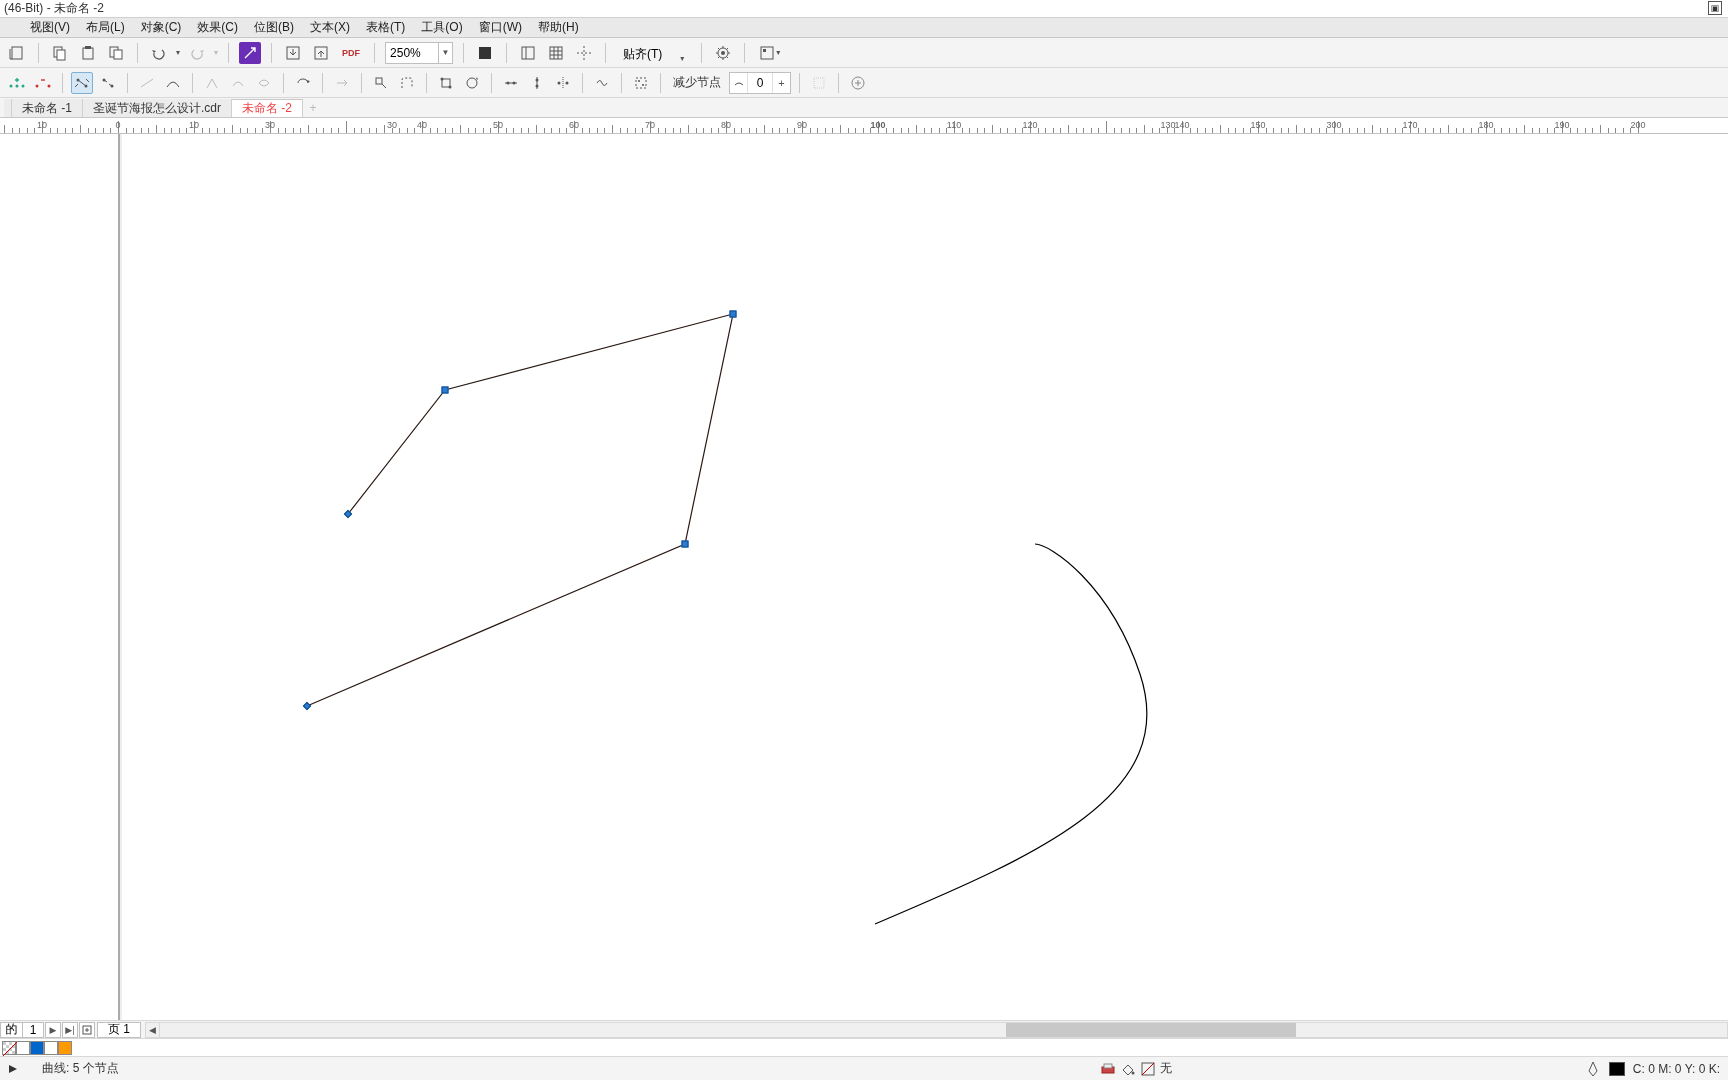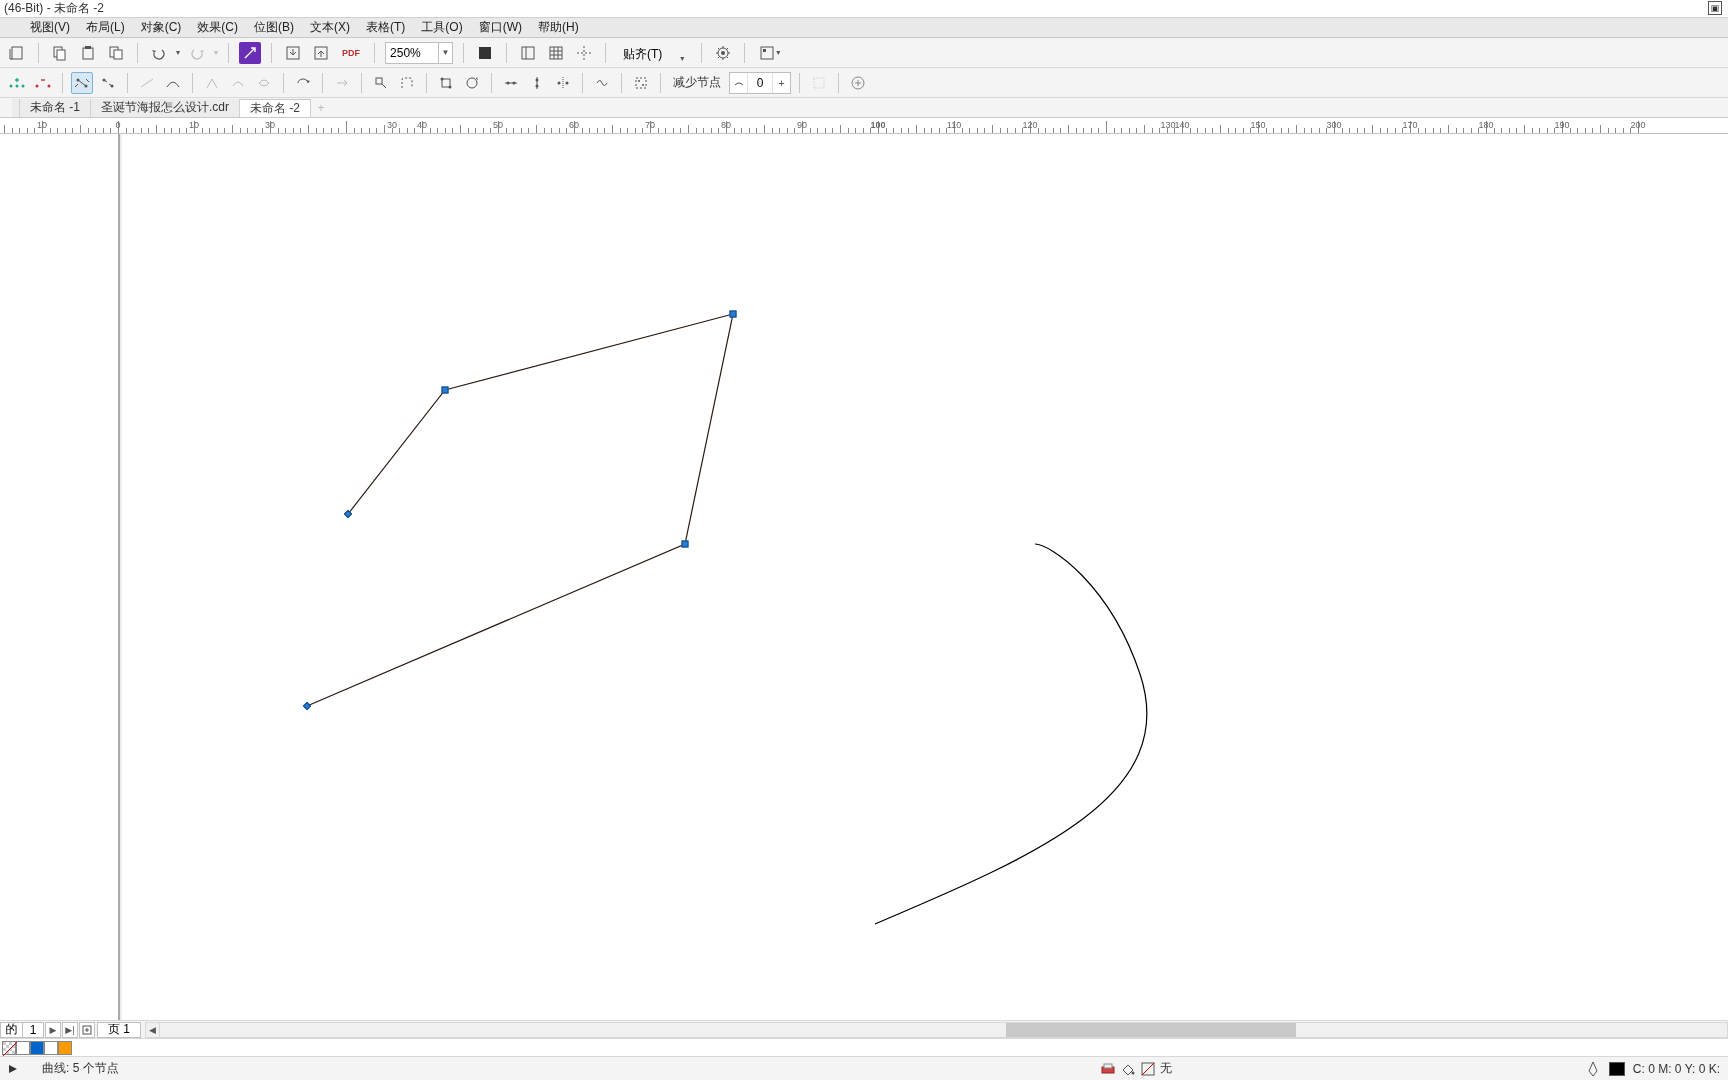--- a/index.html
+++ b/index.html
@@ -16,23 +16,23 @@
 .sep{width:1px;height:20px;background:#c8c8c8;margin:0 4px}
 .zoombox{display:flex;align-items:center;height:22px;border:1px solid #bfbfbf;background:#fff}
 .zoombox input{border:none;width:52px;height:20px;padding:0 4px;font-size:12px;outline:none}
 .zoombox .dd{width:14px;height:20px;border-left:1px solid #bfbfbf;display:flex;align-items:center;justify-content:center;font-size:8px;color:#555}
 .spinbox{display:flex;align-items:center;height:22px;border:1px solid #bfbfbf;background:#fff}
 .spinbox .sbtn{width:18px;height:20px;display:flex;align-items:center;justify-content:center;font-size:11px;color:#555;border-right:1px solid #e0e0e0}
 .spinbox .sbtn:last-child{border-right:none;border-left:1px solid #e0e0e0}
 .spinbox input{border:none;width:24px;height:20px;text-align:center;font-size:12px;outline:none}
 .snaplbl{padding:0 6px;display:flex;align-items:flex-end;gap:16px;height:22px;border:1px solid transparent}
 .snaplbl .car{font-size:8px;color:#555;margin-left:2px}
-.tabs{height:20px;background:#f4f4f4;border-bottom:1px solid #c8c8c8;display:flex;align-items:center;padding-left:12px}
+.tabs{height:20px;background:#f4f4f4;border-bottom:1px solid #c8c8c8;display:flex;align-items:flex-end;padding-left:4px}
 .tab{padding:2px 10px;height:18px;display:flex;align-items:center;border-right:1px solid #d0d0d0;color:#333;background:#ececec}
-.tab.active{background:#fff;color:#404040;border-top:1px solid #c8c8c8}
+.tab.active{background:#fff;color:#ef4444;border-top:1px solid #c8c8c8}
 .tabplus{width:20px;height:18px;display:flex;align-items:center;justify-content:center;color:#bbb}
 .ruler-h{height:16px;background:#fff;border-bottom:1px solid #c0c0c0;position:relative;overflow:hidden}
 .ruler-h .tick{position:absolute;bottom:0;width:1px;height:5px;background:#888}
 .ruler-h .tickM{height:8px}
 .ruler-h .tickL{height:12px}
 .ruler-h .num{position:absolute;bottom:3px;font-size:9px;color:#666;transform:translateX(-50%)}
 .canvas-area{position:relative;width:100%;height:calc(100% - 18px - 20px - 30px - 30px - 20px - 16px - 22px - 18px - 20px);background:#fff;overflow:hidden}
 .pageedge{position:absolute;left:118px;top:0;width:2px;height:2000px;background:#aaa;box-shadow:2px 0 0 #eee}
 .node{position:absolute;width:7px;height:7px;background:#2a7bd1;border:1px solid #0b4a8a;transform:translate(-50%,-50%)}
 .nodeEnd{width:6px;height:6px;background:#2a7bd1;transform:translate(-50%,-50%) rotate(45deg)}

